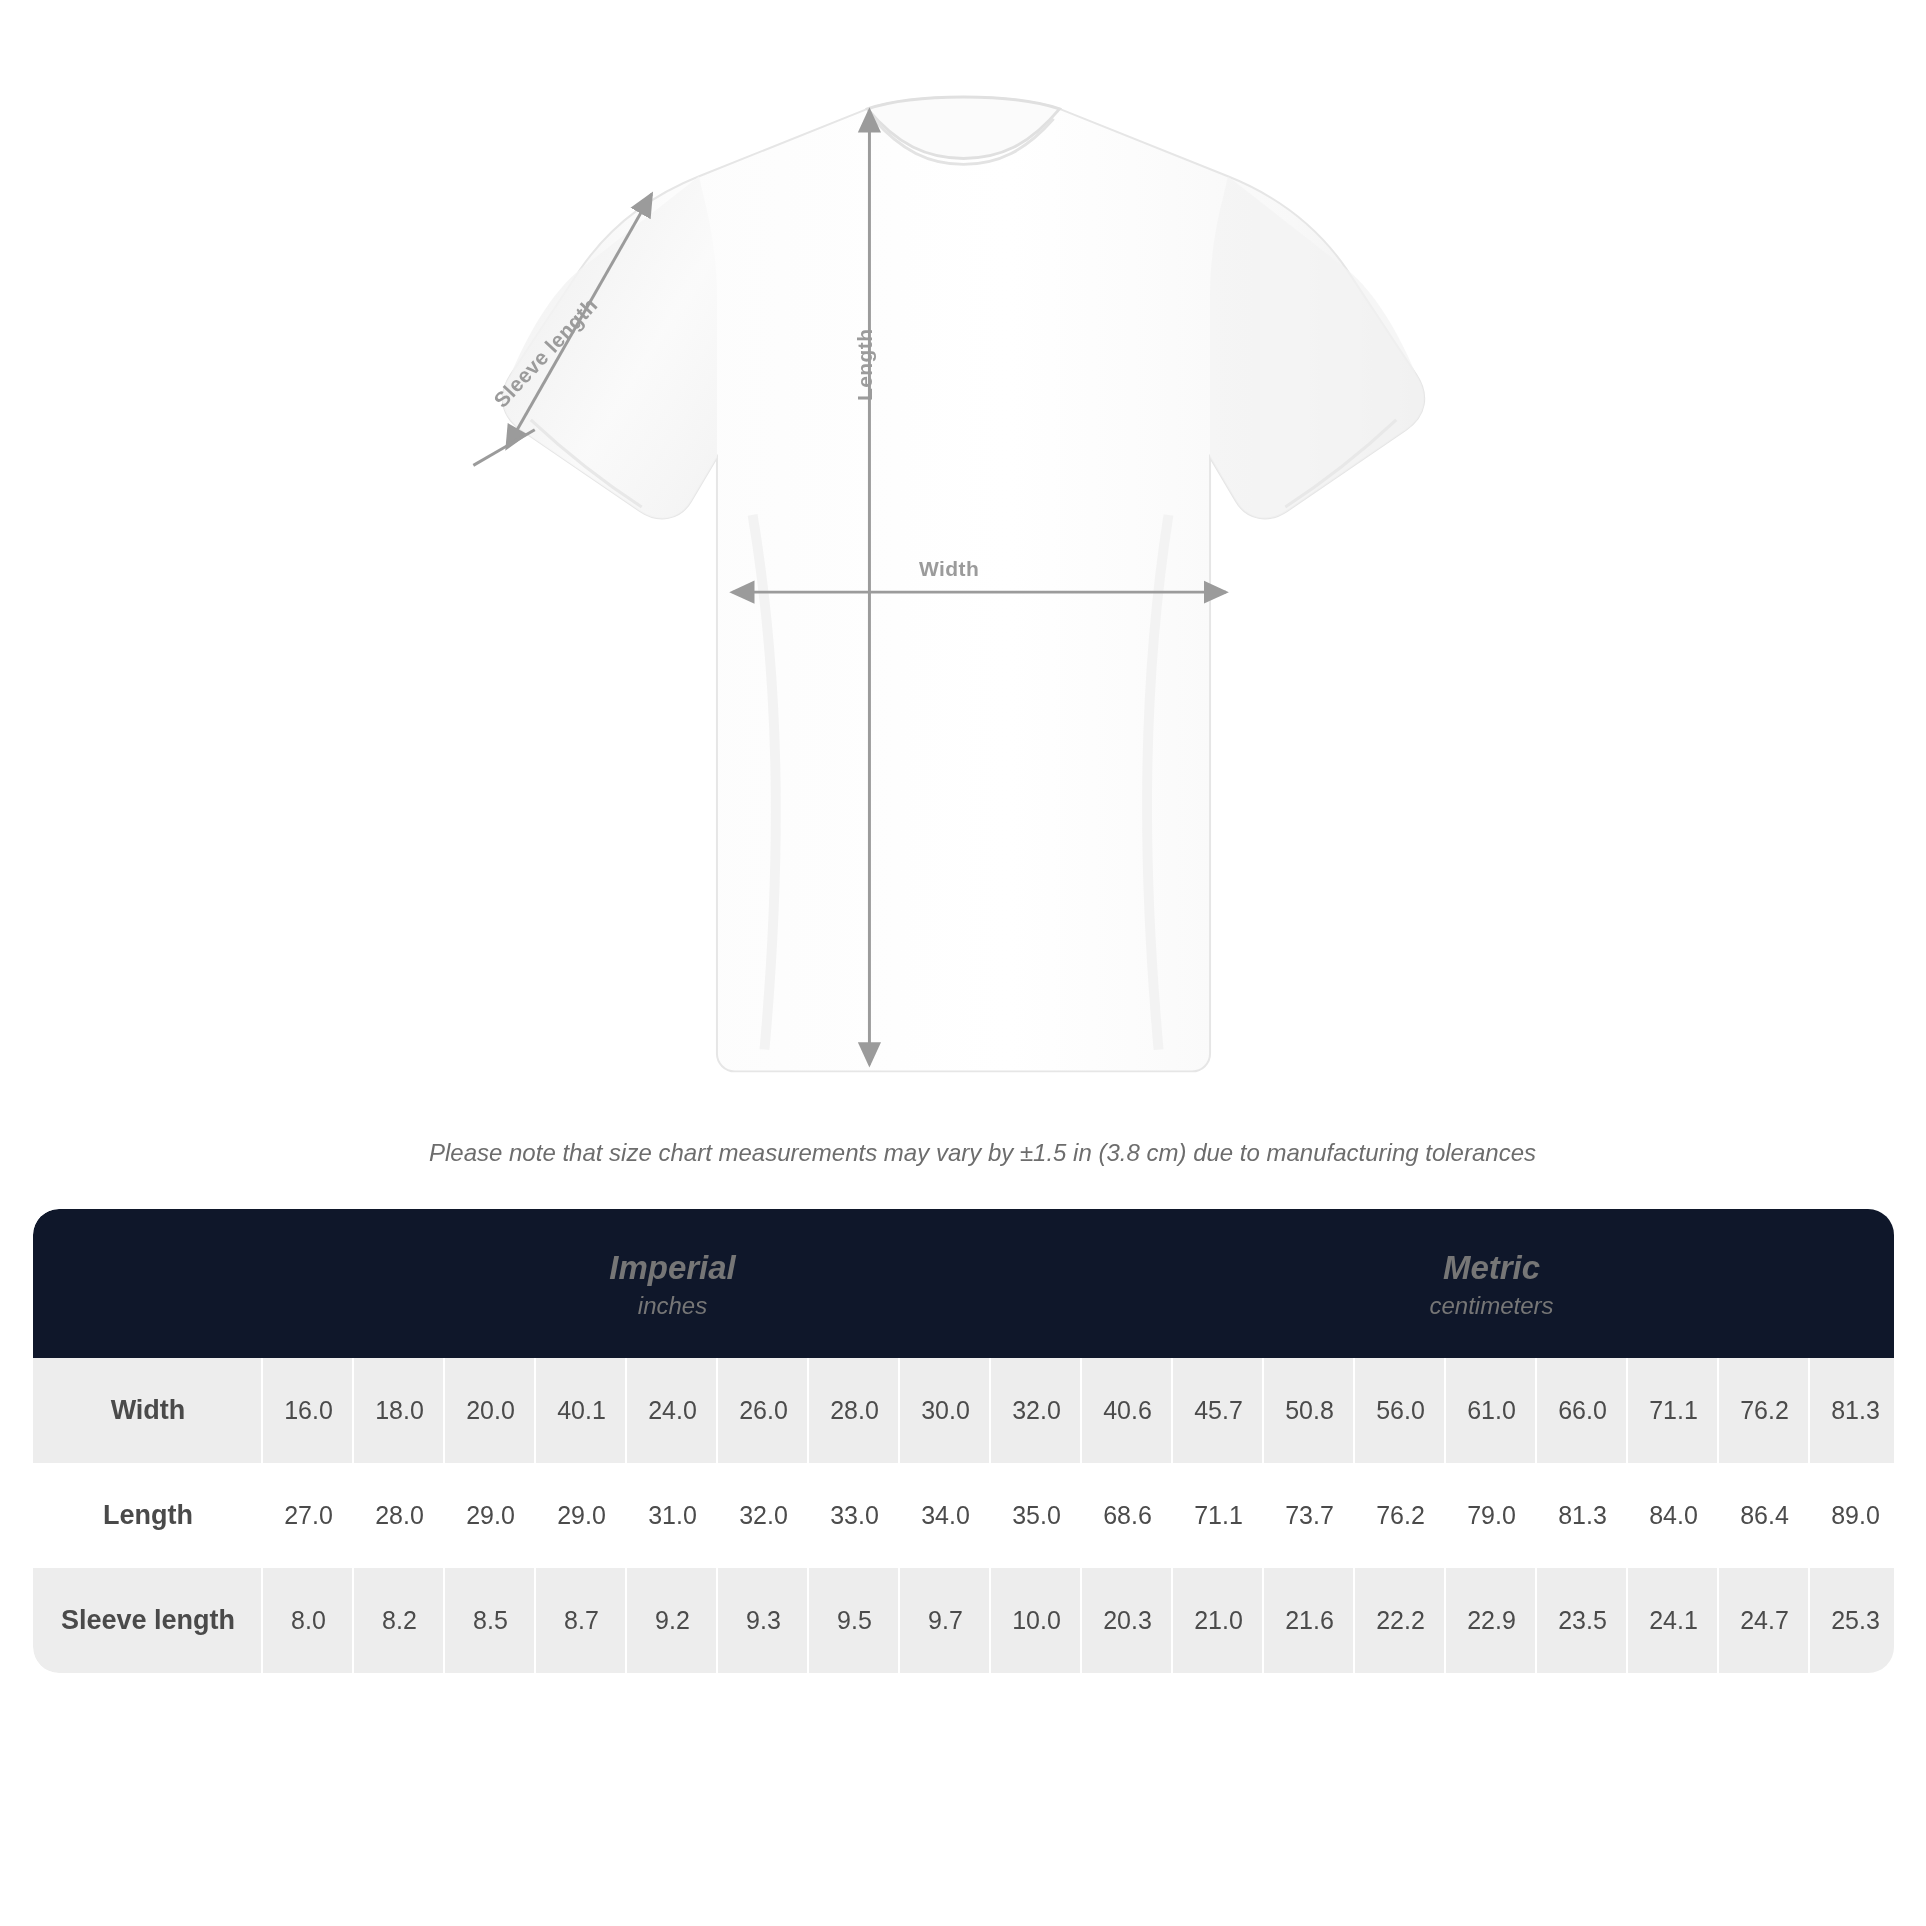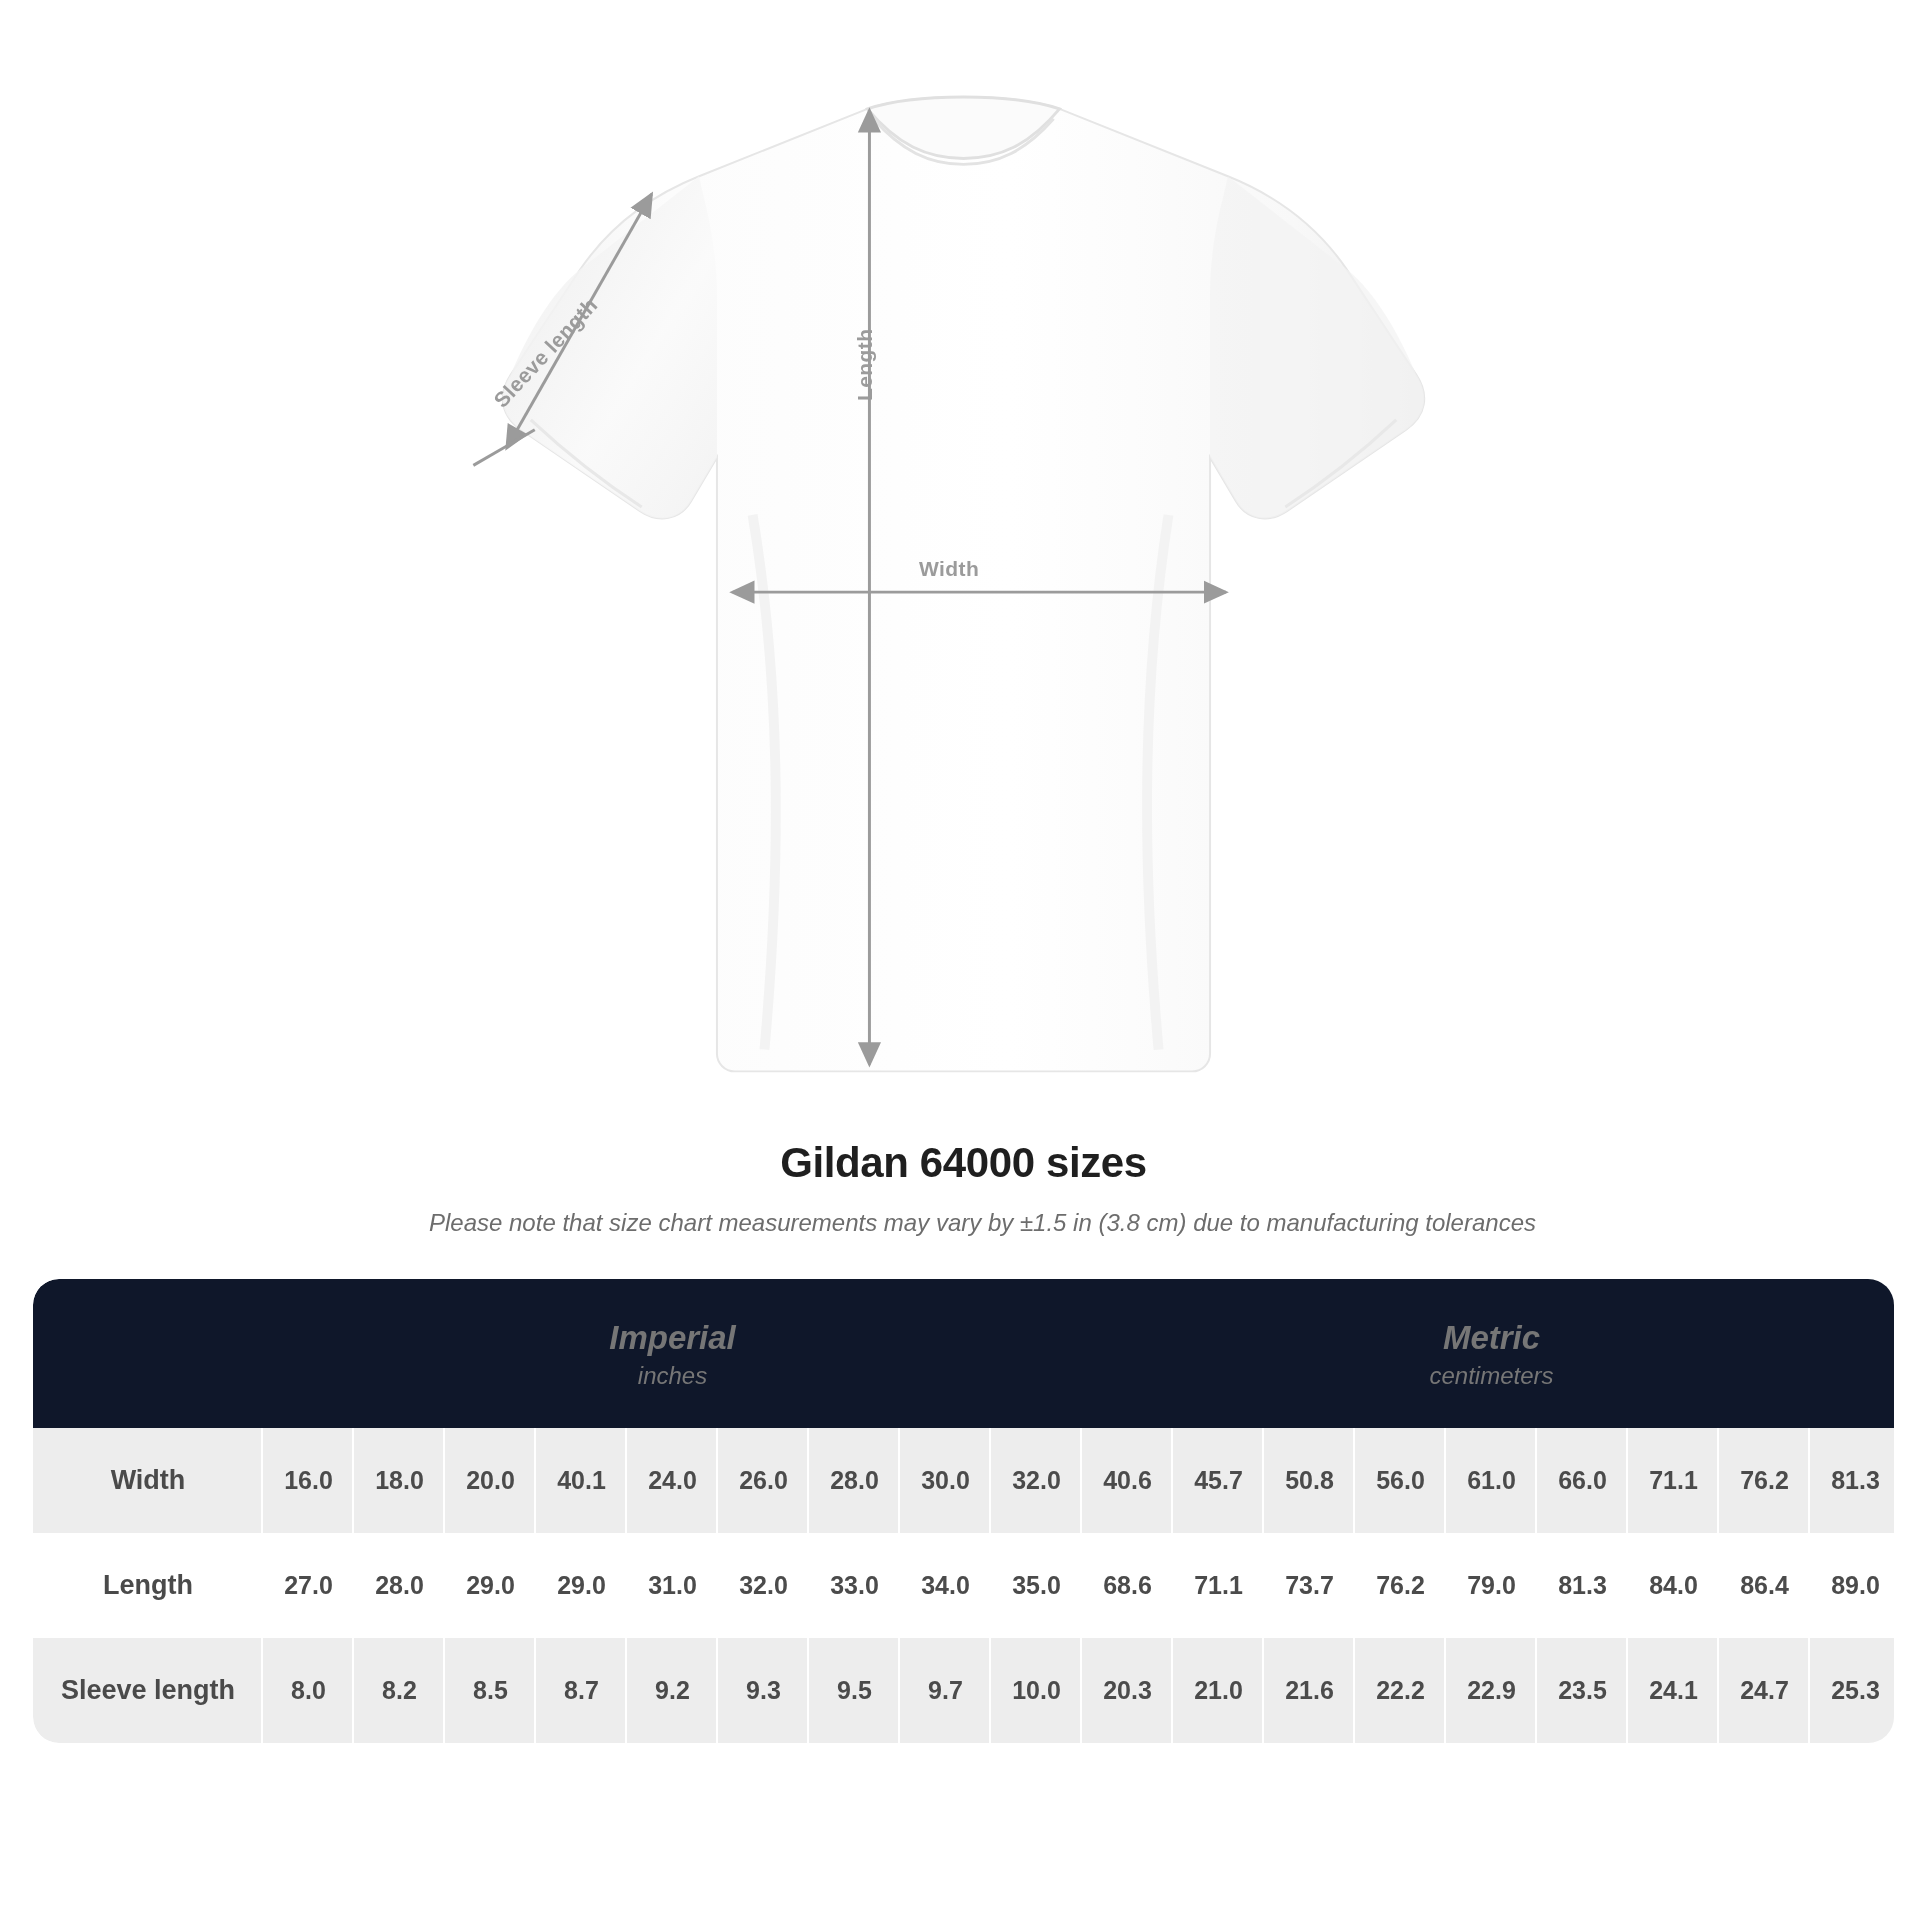--- a/index.html
+++ b/index.html
@@ -131,21 +131,20 @@
   }
   .size-row td.rowhead {
     font-size: 27px;
     color: #5d5d5d;
   }
 
   .data-row td {
     height: 103px;
     font-size: 26px;
     color: #4f4f4f;
-    font-weight: bold;
   }
   .data-row.shade td {
     background: #ededed;
   }
   .data-row.plain td {
     background: #ffffff;
   }
   .data-row td.rowhead {
     font-weight: bold;
     font-size: 27px;
@@ -235,21 +234,20 @@
 
       <line x1="478" y1="470" x2="540" y2="434" stroke="#9b9b9b" stroke-width="3"></line>
     </svg>
 
     <div class="dim-label" id="label-width">Width</div>
     <div class="dim-label" id="label-length">Length</div>
     <div class="dim-label" id="label-sleeve">Sleeve length</div>
   </div>
 
   <div class="title-block">
-    <div class="chart-title">Gildan 64000 sizes</div>
     <div class="chart-note">Please note that size chart measurements may vary by ±1.5 in (3.8 cm) due to manufacturing tolerances</div>
   </div>
 
   <div class="table-wrap">
     <table class="size-table">
       <colgroup id="colgroup">
           <col style="width: 230px;">
           <col style="width: 91px;">
           <col style="width: 91px;">
           <col style="width: 91px;">

